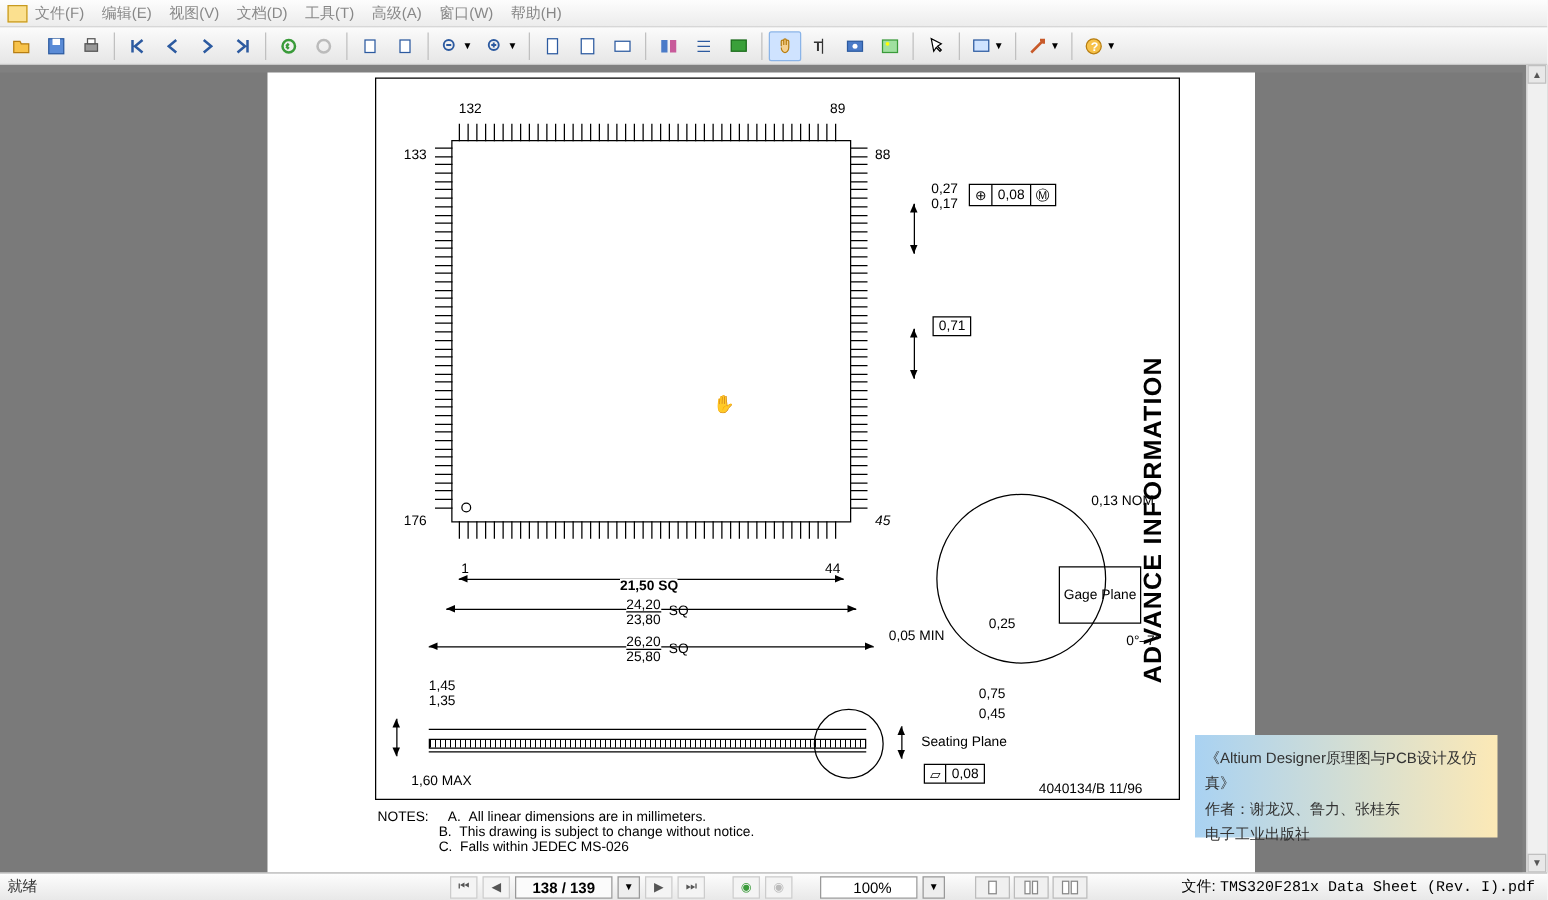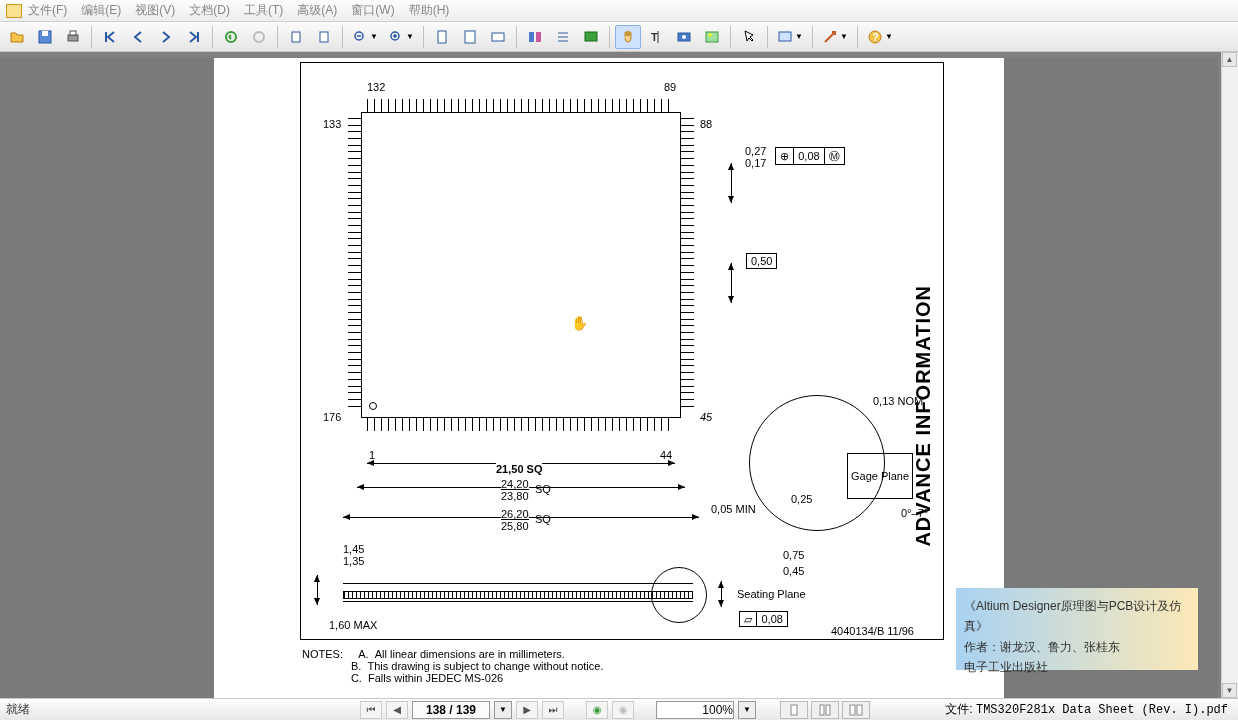--- a/index.html
+++ b/index.html
@@ -42,21 +42,21 @@
 .gd-box span:last-child { border-right:none; }
 .side-profile { position:absolute; left:42px; top:520px; width:350px; height:22px; }
 .side-pins { width:100%; height:8px; background: repeating-linear-gradient(90deg,#000 0 1px,#fff 1px 4px); border:1px solid #000; }
 .watermark { position: absolute; right: 40px; bottom: 28px; width: 242px; height: 82px; background: linear-gradient(90deg,#a9d2f2,#fce9b6); padding:8px; font-size:12px; line-height:1.7; color:#333; }
 .statusbar { position: absolute; left: 0; right: 0; bottom: 0; height: 22px; background: linear-gradient(#fdfdfd,#e8e8e8); border-top: 1px solid #c8c8c8; display:flex; align-items:center; font-size:12px; }
 .statusbar .left { flex: 0 0 auto; padding-left: 6px; color:#333; }
 .statusbar .center { position:absolute; left:360px; display:flex; align-items:center; gap:4px; }
 .status-input { width: 78px; height: 18px; border: 1px solid #999; background:#fbfbfb; text-align:center; font: bold 12px Arial; }
 .status-drop { width:18px; height:18px; border:1px solid #999; background:#eee; display:flex; align-items:center; justify-content:center; font-size:8px; }
 .nav-btn { width:22px; height:18px; border:1px solid #ccc; background:#f4f4f4; display:flex; align-items:center; justify-content:center; font-size:10px; color:#555; }
-.zoom-input { width:78px; height:18px; border:1px solid #999; text-align:right; padding-left:6px; font:12px Arial; }
+.zoom-input { width:78px; height:18px; border:1px solid #999; text-align:center; padding-left:6px; font:12px Arial; }
 .statusbar .right { position:absolute; right:10px; }
 .view-btns { position:absolute; left:780px; display:flex; gap:3px;}
 .view-btn { width:28px; height:18px; border:1px solid #bbb; background:#f0f0f0; display:flex; align-items:center; justify-content:center;}
 .notes { position:absolute; left:0; top:590px; font:11px Arial; }
 </style>
 </head>
 <body>
 
 <div class="menubar">
   <span style="width:16px;height:14px;background:#fbe08f;border:1px solid #c79a20;margin-right:6px;"></span>
@@ -447,21 +447,21 @@
 
       <div class="lbl" style="left:444px; top:82px; text-align:right;">0,27</div>
       <div class="lbl" style="left:444px; top:94px;">0,17</div>
       <div class="gd-box" style="left:474px; top:84px; height:18px;">
         <span>⊕</span>
         <span>0,08</span>
         <span>Ⓜ</span>
       </div>
       <div class="dim-arrow-v" style="left:430px; top:100px; height:40px;"></div>
       <div class="gd-box" style="left:445px; top:190px; height:16px;">
-          <span style="border:none">0,50</span>
+          <span style="border:none">0,71</span>
         </div>
       <div class="dim-arrow-v" style="left:430px; top:200px; height:40px;"></div>
       <div class="lbl" style="left:572px; top:332px;">0,13 NOM</div>
 
       <div class="dim-arrow" style="left:66px; top:400px; width:308px;"></div>
       <div class="lbl" style="left:195px; top:400px; background:#fff;font-weight:bold;">21,50 SQ</div>
       <div class="dim-arrow" style="left:56px; top:424px; width:328px;"></div>
       <div class="lbl" style="left:200px; top:415px; background:#fff; text-align:center;"><span>24,20</span><br><span style="border-top:1px solid #000;">23,80</span></div>
       <div class="lbl" style="left:234px; top:420px;">SQ</div>
       <div class="dim-arrow" style="left:42px; top:454px; width:356px;"></div>

